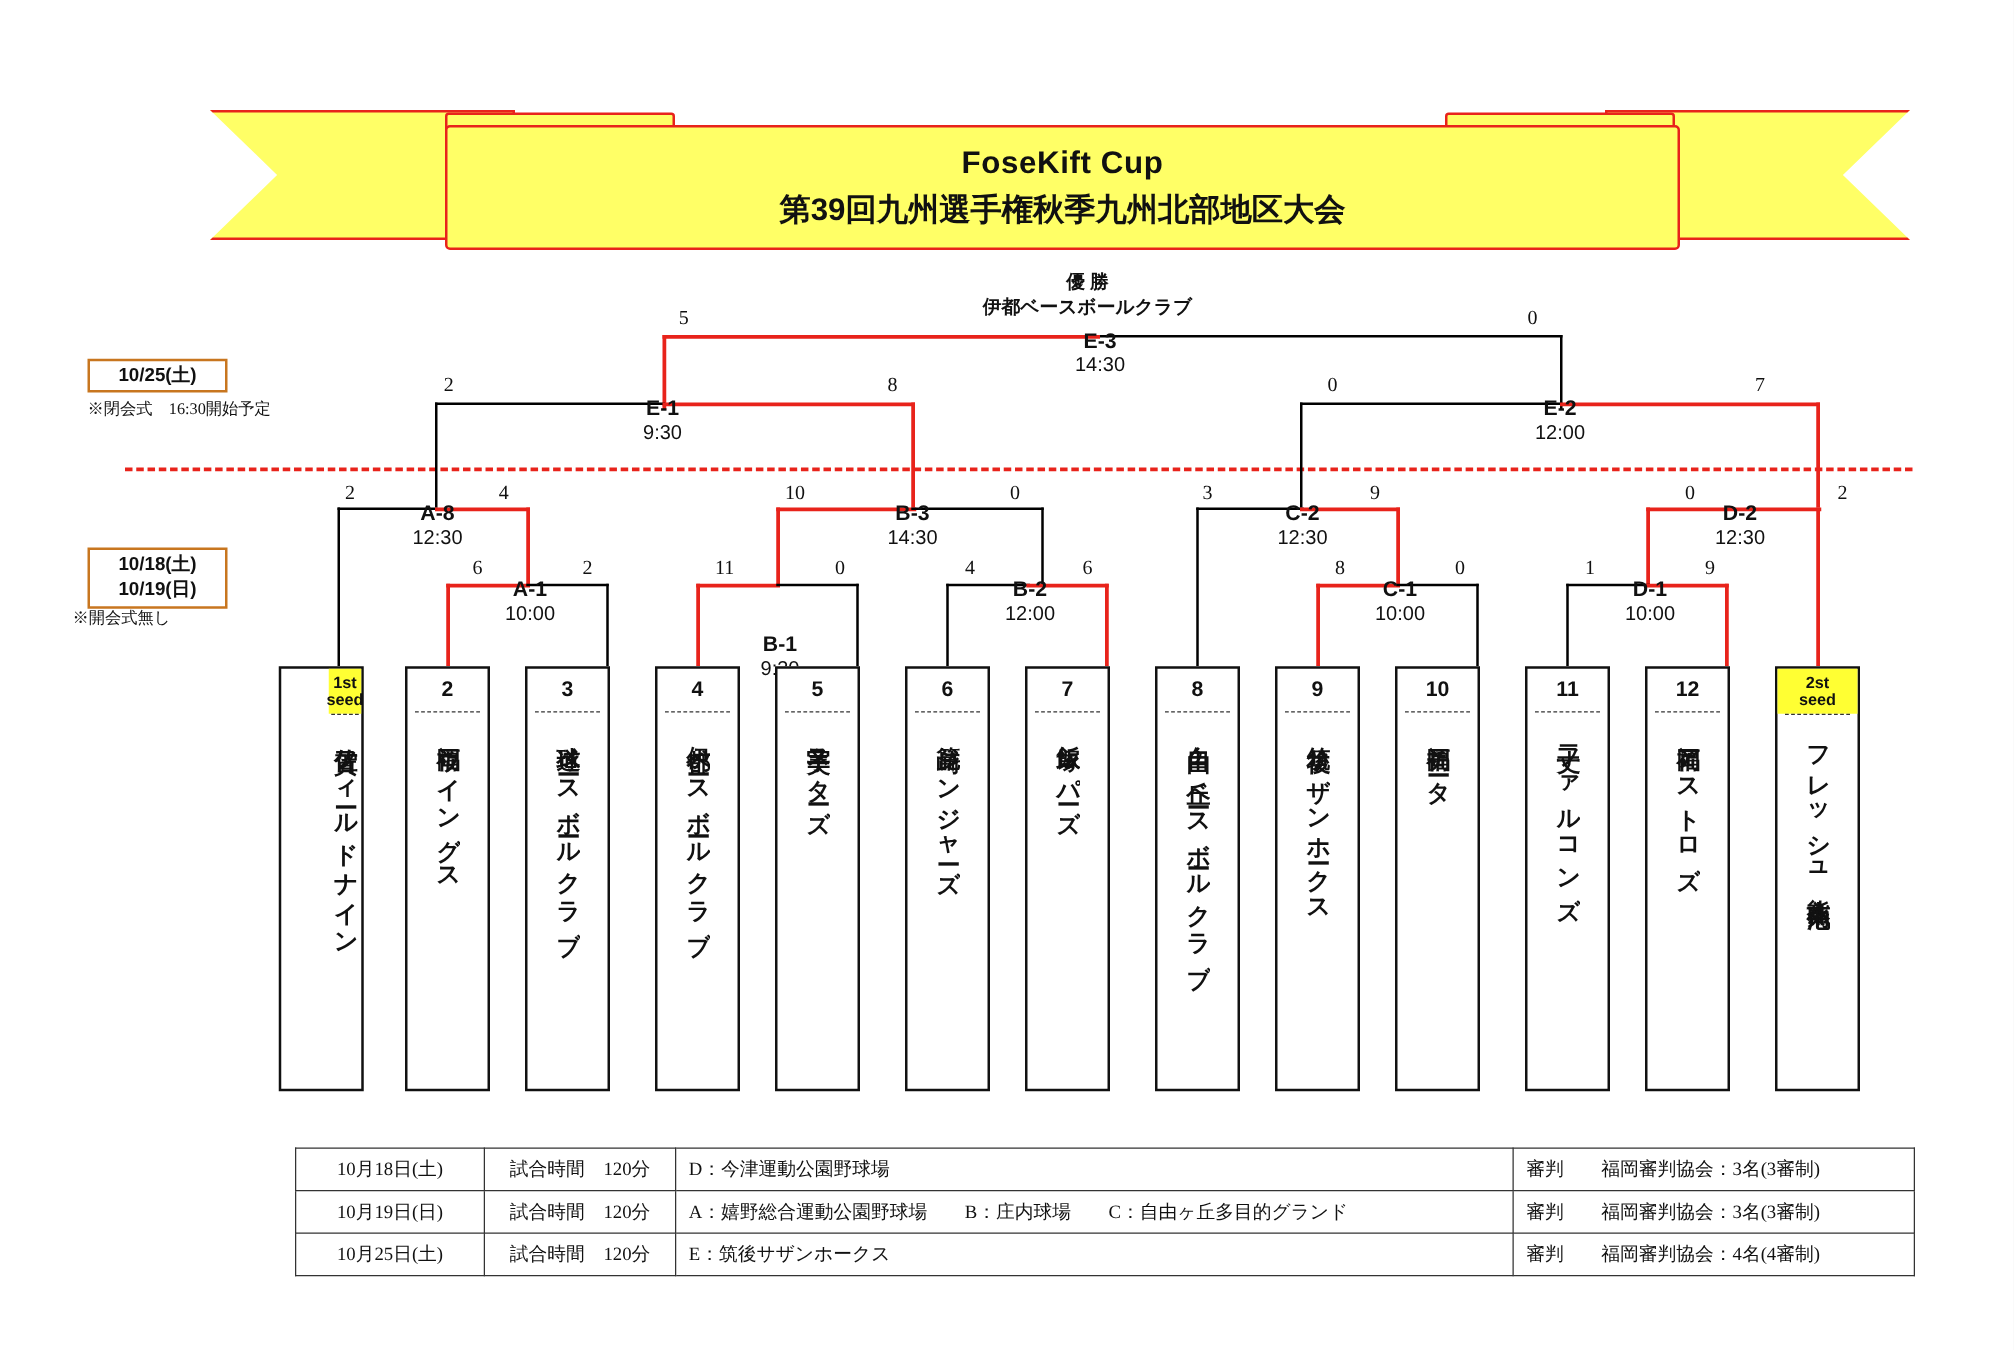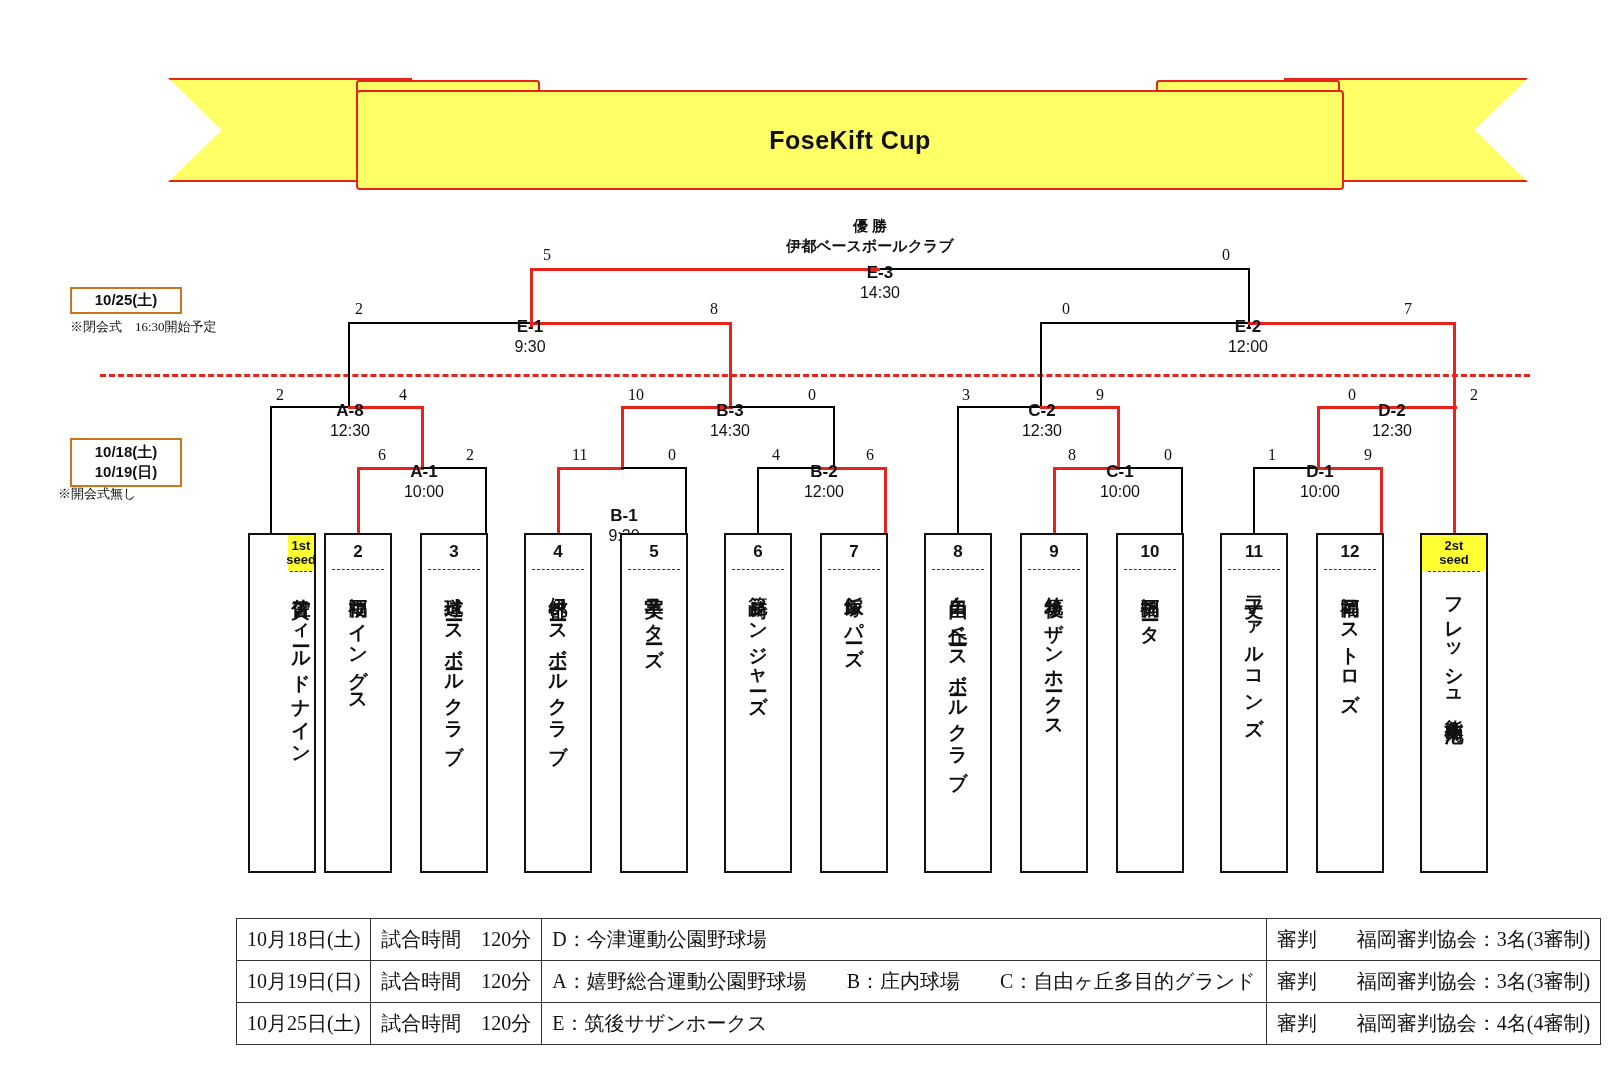--- a/index.html
+++ b/index.html
@@ -15,21 +15,21 @@
     width: 1611px;
     height: 1080px;
     background: #ffffff;
     overflow: hidden;
   }
 
   
   .banner-wrap {
     position: absolute;
     left: 168px;
-    top: 70px;
+    top: 80px;
     width: 1360px;
     height: 120px;
   }
   .ribbon-tail {
     position: absolute;
     top: 8px;
     width: 240px;
     height: 100px;
     background: #ffff66;
     border: 2px solid #e8231b;
@@ -195,21 +195,21 @@
   }
 
   
   .ftable {
     position: absolute;
     left: 236px;
     top: 918px;
     width: 1296px;
     border-collapse: collapse;
     font-family: "Liberation Serif", serif;
-    font-size: 20px;
+    font-size: 15px;
     color: #111;
     background: #fff;
   }
   .ftable td {
     border: 1px solid #333;
     padding: 7px 10px;
     white-space: nowrap;
   }
   .ftable td.date { width: 130px; text-align: center; }
   .ftable td.dur { width: 132px; text-align: center; }
@@ -220,20 +220,21 @@
 
 <div id="page">
 
   <div class="banner-wrap">
     <div class="ribbon-tail left"></div>
     <div class="ribbon-tail right"></div>
     <div class="ribbon-fold left"></div>
     <div class="ribbon-fold right"></div>
     <div class="ribbon-main">
       <div class="banner-title">FoseKift Cup</div>
+      <div class="banner-sub">第39回九州選手権秋季九州北部地区大会</div>
     </div>
   </div>
 
   <div class="champ" style="left:740px; top:216px; width:260px;">
     <div>優 勝</div>
     <div>伊都ベースボールクラブ</div>
   </div>
 
   <div class="datebox" style="left:70px; top:287px; width:96px;">10/25(土)</div>
   <div class="datenote" style="left:70px; top:318px;">※閉会式　16:30開始予定</div>
@@ -385,21 +386,21 @@
 
   <div class="abs score" style="left:772px; top:446px;">4</div>
   <div class="abs score" style="left:866px; top:446px;">6</div>
 
   <div class="abs score" style="left:1068px; top:446px;">8</div>
   <div class="abs score" style="left:1164px; top:446px;">0</div>
 
   <div class="abs score" style="left:1268px; top:446px;">1</div>
   <div class="abs score" style="left:1364px; top:446px;">9</div>
 
-  <div class="team" style="left:248px;padding-left:38px;">
+  <div class="team" style="left:223px;padding-left:38px;">
     <div class="num seed">
       <span>1st</span>
       <span>seed</span>
     </div>
     <div class="sep"></div>
     <div class="name">佐賀フィールドナイン</div>
   </div>
 
   <div class="team" style="left:324px;">
     <div class="num">2</div>

